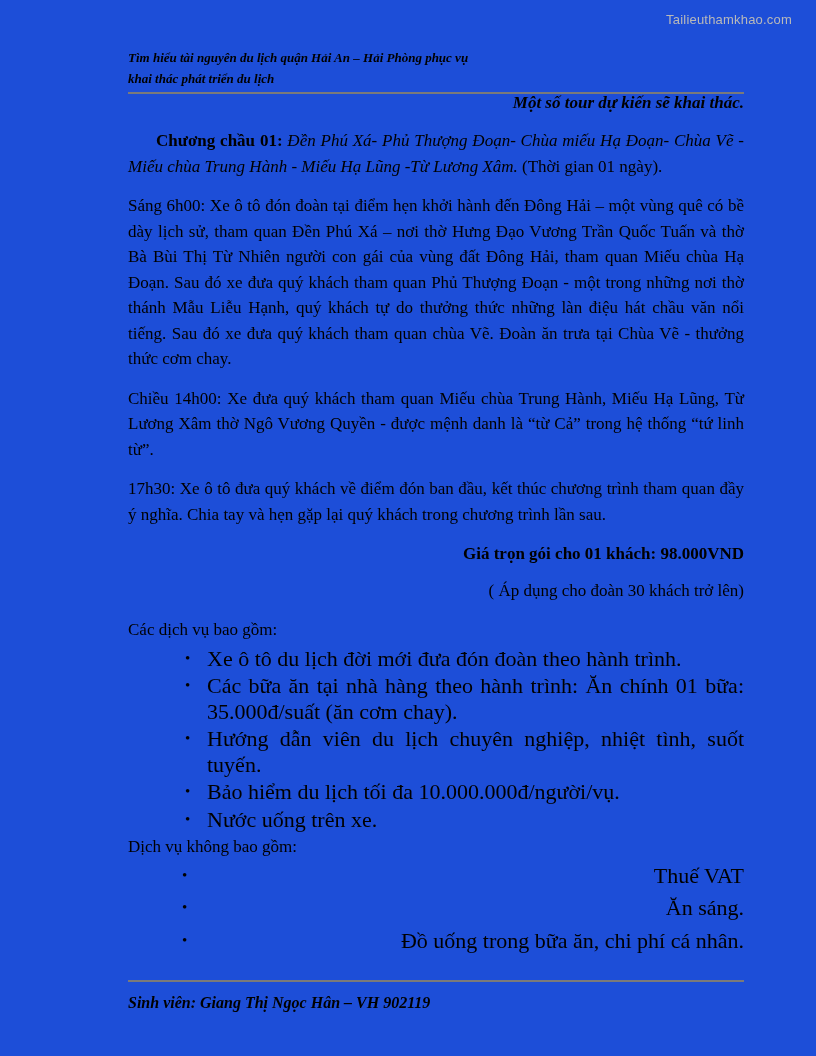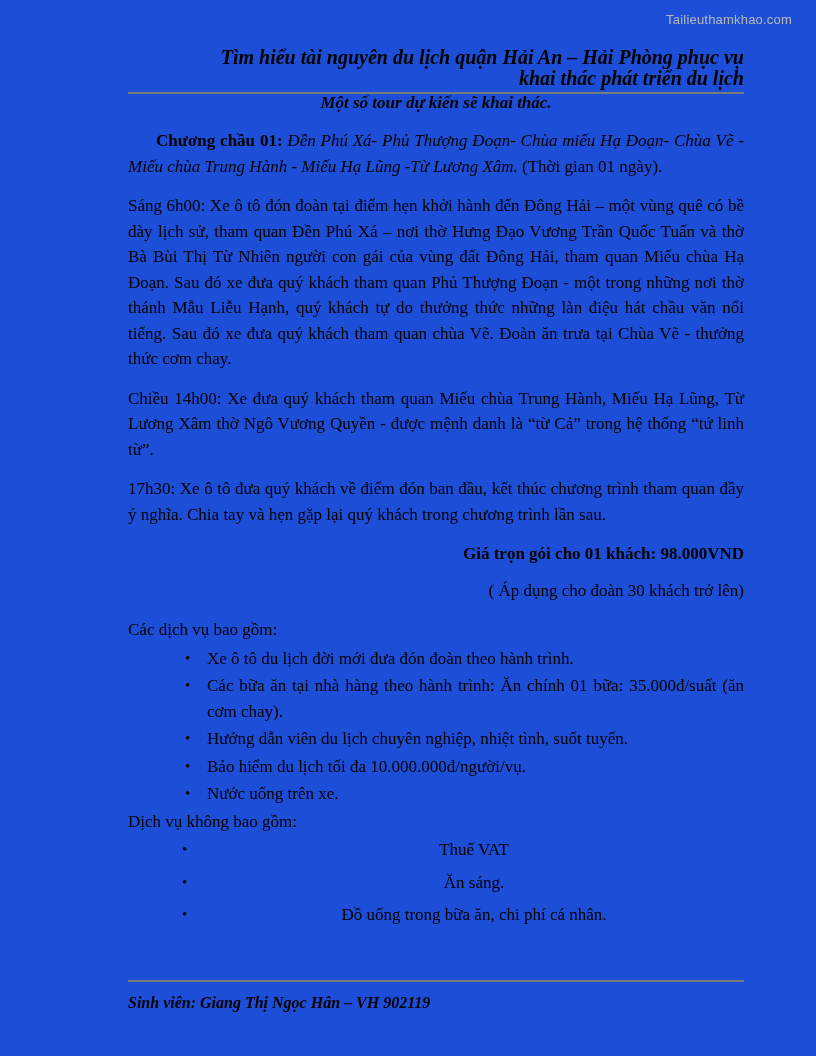--- a/index.html
+++ b/index.html
@@ -33,23 +33,23 @@
   
   .header {
     position: absolute;
     top: 47px;
     left: 128px;
     width: 616px;
   }
   .header-title {
     font-style: italic;
     font-weight: bold;
-    font-size: 20px;
+    font-size: 13px;
     line-height: 21px;
-    text-align: right;
+    text-align: left;
     margin: 0;
   }
   .header-title .line2 {
     display: block;
   }
   .header-rule {
     margin-top: 3px;
     border-top: 2px solid #7a7a7a;
     height: 0;
     font-size: 0;
@@ -63,21 +63,21 @@
     left: 128px;
     width: 616px;
   }
 
   .section-heading {
     font-style: italic;
     font-weight: bold;
     font-size: 17px;
     line-height: 22px;
     margin: 0 0 14px 0;
-    text-align: center;
+    text-align: right;
   }
 
   p.para {
     font-size: 17px;
     line-height: 25.5px;
     margin: 0 0 14px 0;
     text-align: justify;
     text-justify: inter-word;
   }
   p.para.indent {
@@ -109,39 +109,39 @@
     line-height: 25.5px;
     margin: 0 0 3px 0;
   }
 
   ul.bullets {
     margin: 0 0 2px 0;
     padding: 0;
     list-style: none;
   }
   ul.bullets li {
-    font-size: 17px;
+    font-size: 22px;
     line-height: 25.5px;
     position: relative;
     padding-left: 79px;
     margin-bottom: 2px;
     text-align: justify;
     text-justify: inter-word;
   }
   ul.bullets li::before {
     content: "\2022";
     position: absolute;
     left: 57px;
     top: 0;
     font-size: 15px;
   }
   ul.bullets.excl li {
     padding-left: 76px;
     margin-bottom: 7px;
-    text-align: center;
+    text-align: right;
   }
   ul.bullets.excl li::before {
     left: 54px;
   }
 
   
   .footer {
     position: absolute;
     left: 128px;
     width: 616px;

